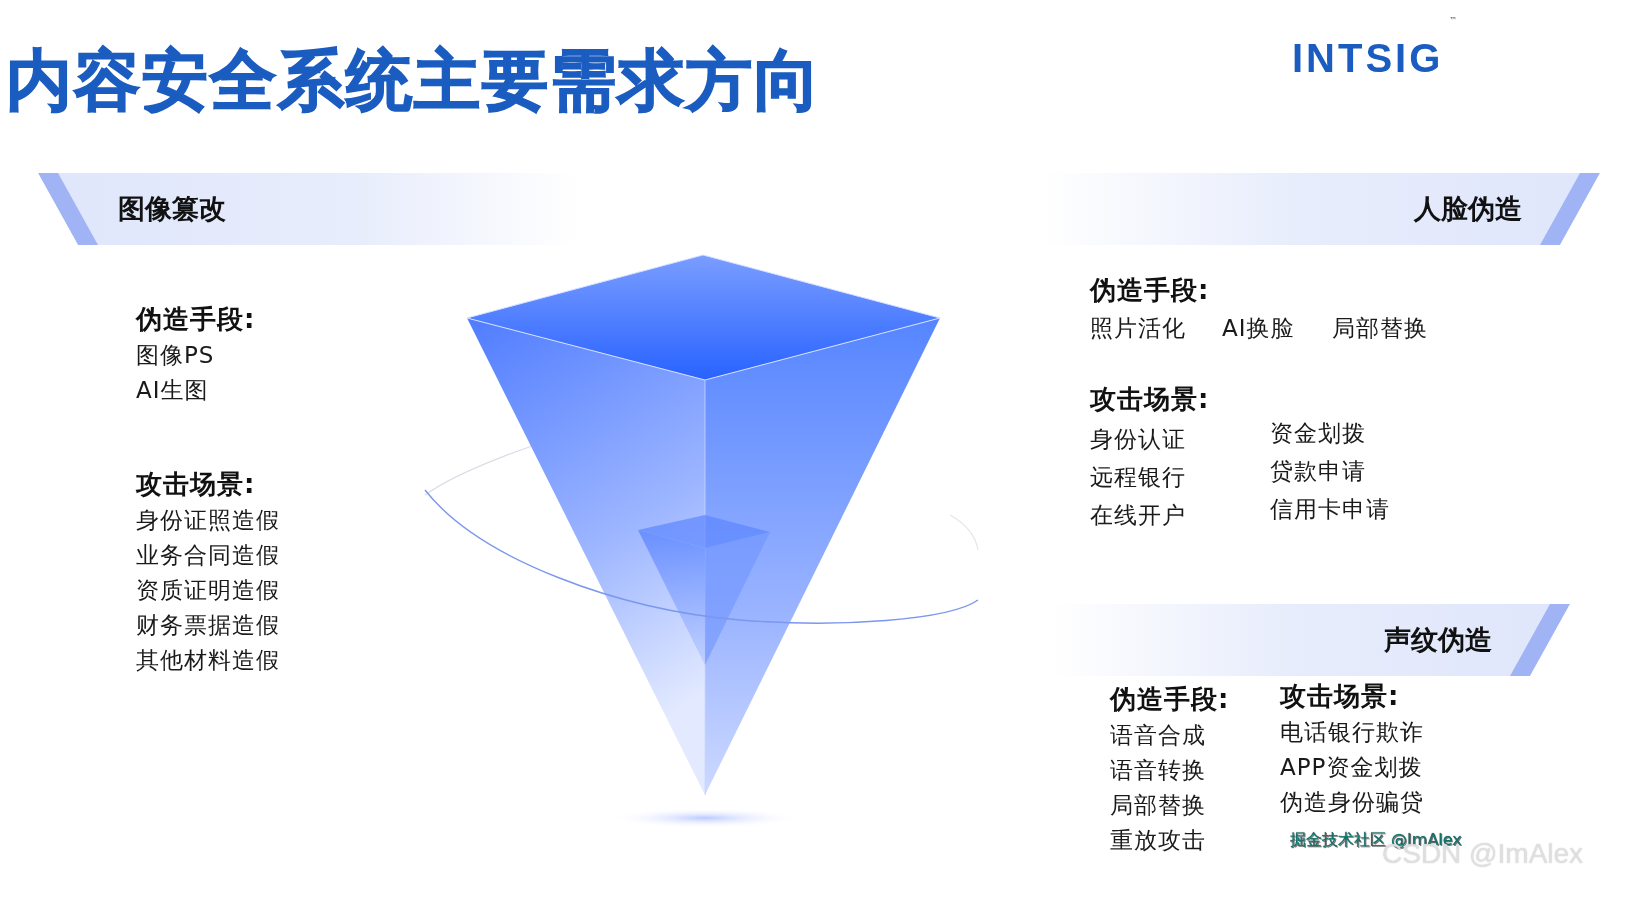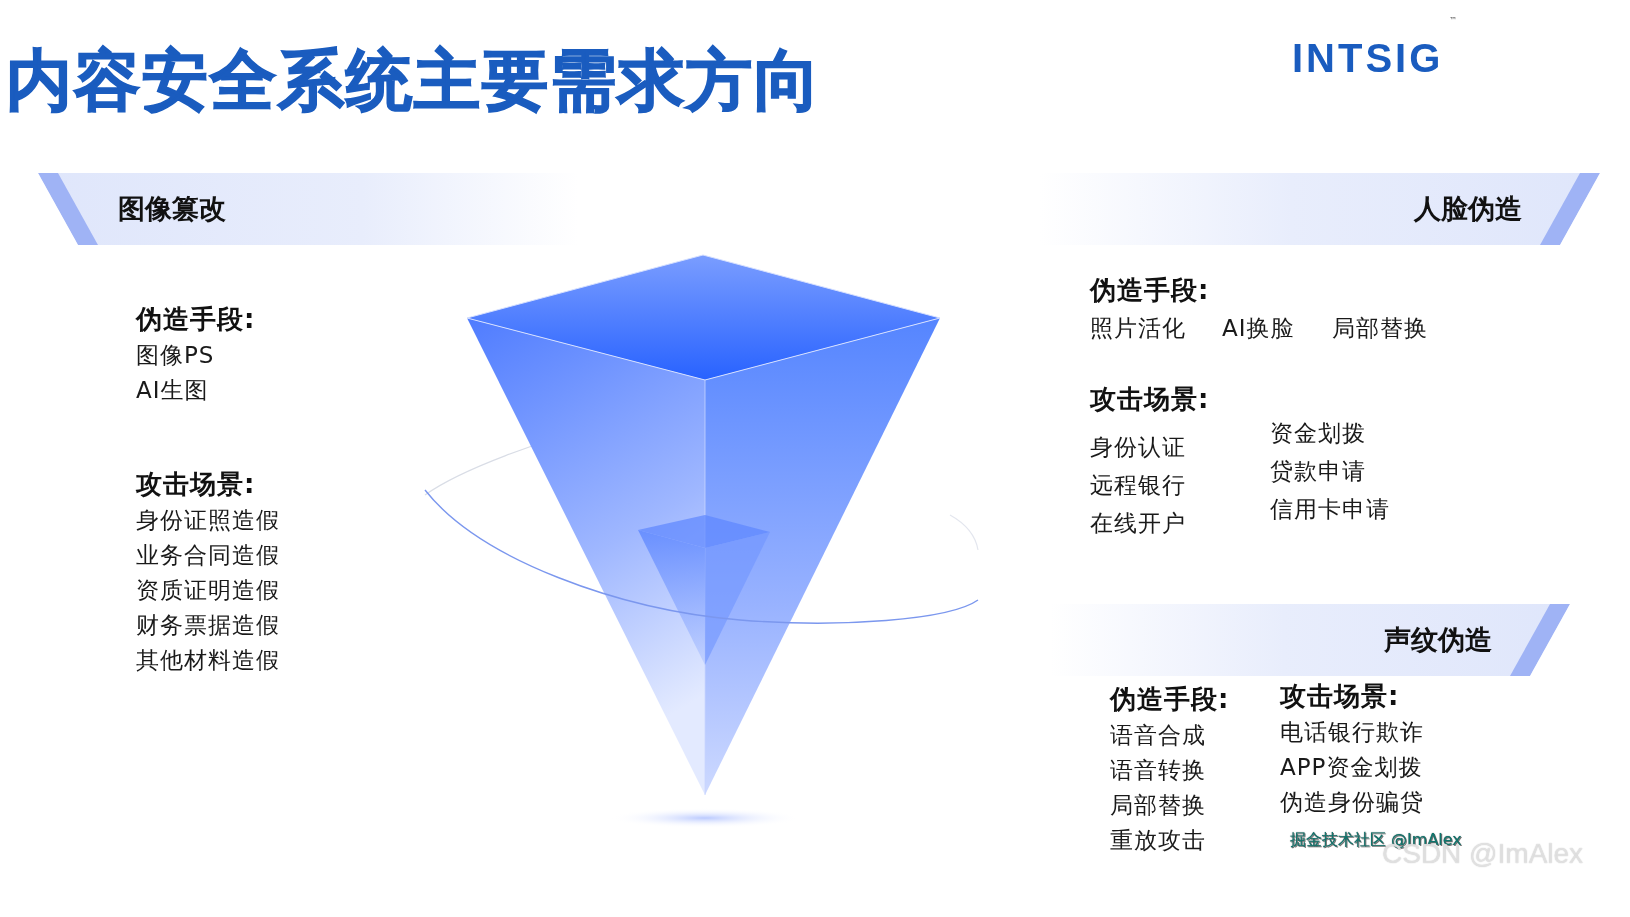--- a/index.html
+++ b/index.html
@@ -73,21 +73,21 @@
   <div class="stripe"></div>
   <span class="label">人脸伪造</span>
 </div>
 
 <div class="h" style="left:1090px;top:273px;">伪造手段:</div>
 <span class="item" style="left:1090px;top:313px;">照片活化</span>
 <span class="item" style="left:1222px;top:313px;">AI换脸</span>
 <span class="item" style="left:1332px;top:313px;">局部替换</span>
 
 <div class="h" style="left:1090px;top:382px;">攻击场景:</div>
-<div class="list" style="position:absolute;left:1090px;top:420px;line-height:38px;margin-top:8px;">
+<div class="list" style="position:absolute;left:1090px;top:420px;line-height:38px;">
   <span class="item" style="line-height:38px;">身份认证</span>
   <span class="item" style="line-height:38px;">远程银行</span>
   <span class="item" style="line-height:38px;">在线开户</span>
 </div>
 <div class="list" style="position:absolute;left:1270px;top:414px;">
   <span class="item" style="line-height:38px;">资金划拨</span>
   <span class="item" style="line-height:38px;">贷款申请</span>
   <span class="item" style="line-height:38px;">信用卡申请</span>
 </div>
 

